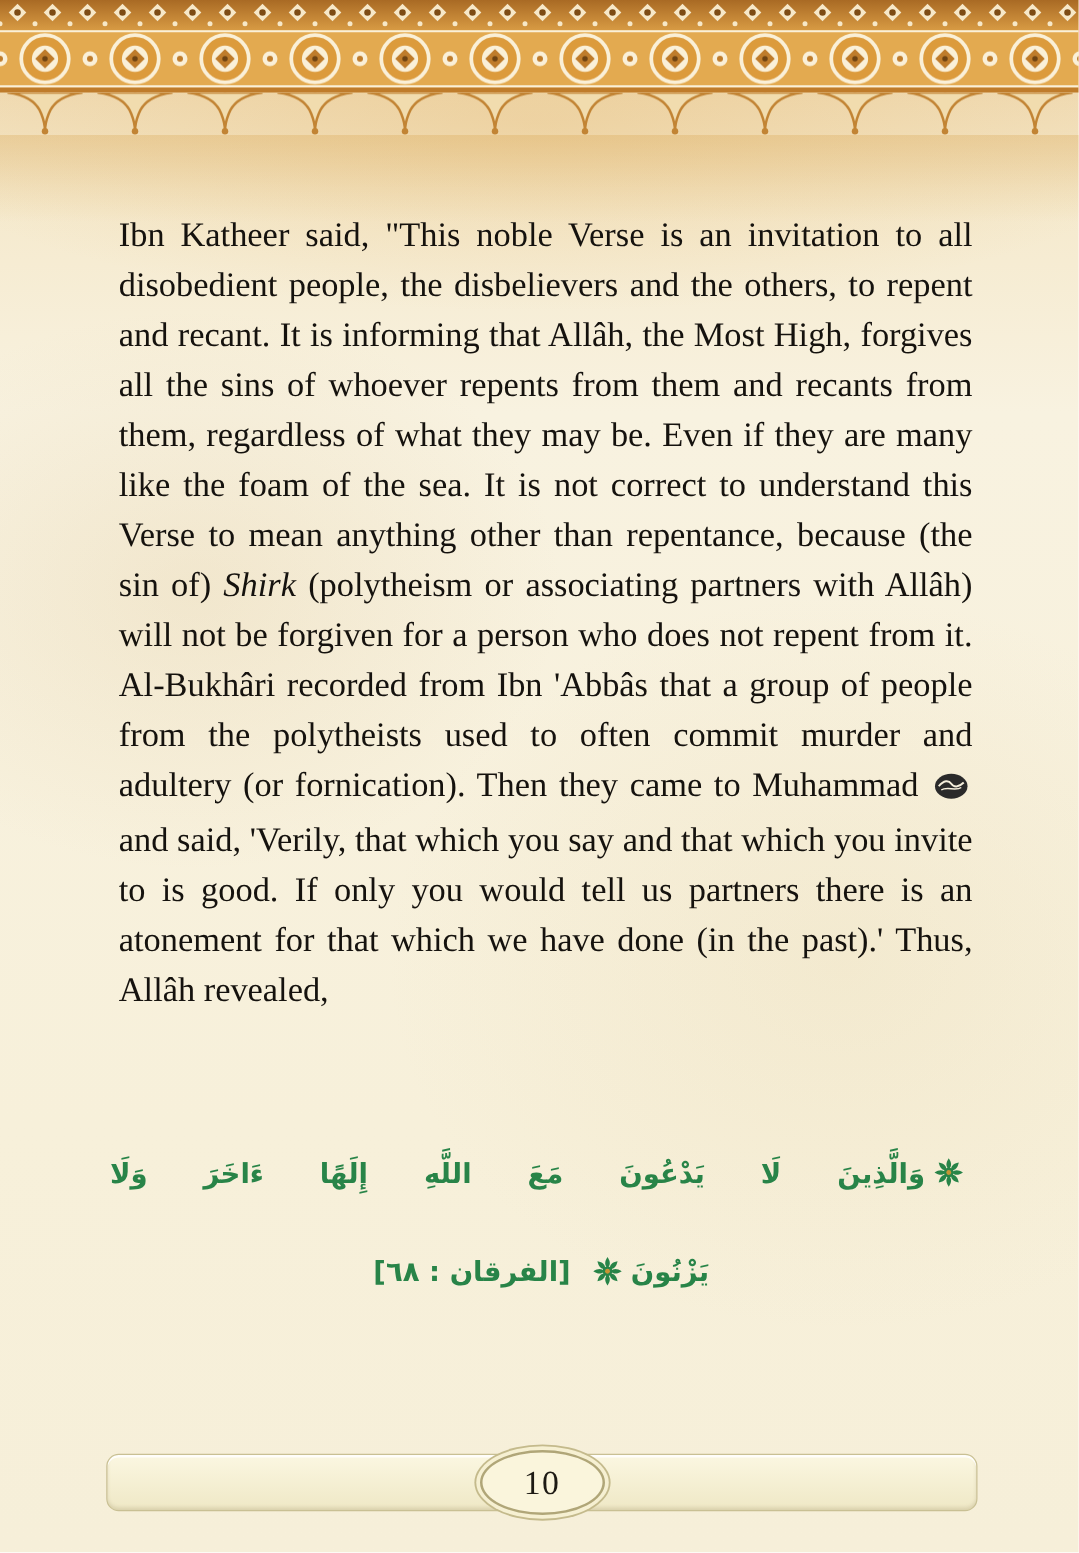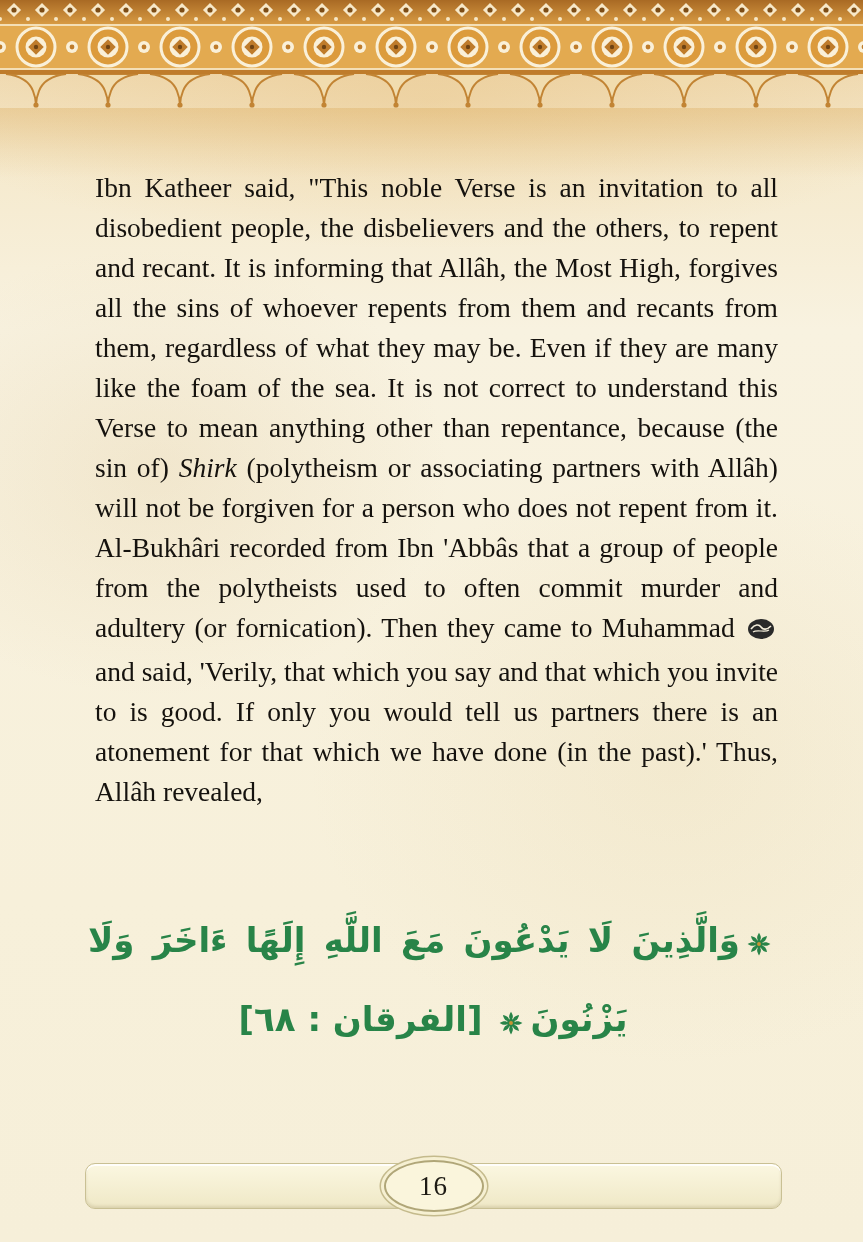--- a/index.html
+++ b/index.html
@@ -27,21 +27,21 @@
     font-size: 27.5px; line-height: 40px;
     text-align: justify;
     color: #15120e;
   }
   .body-text em { }
   .pbuh-wrap { display: inline-block; vertical-align: -4px; margin: 0 2px; }
   .verse {
     position: absolute; top: 903px; left: 88px; width: 690px;
     direction: rtl;
     font-family: "DejaVu Sans", sans-serif;
-    font-size: 34px; font-weight: bold;
+    font-size: 22px; font-weight: bold;
     line-height: 74px;
     color: #288448;
   }
   .verse-line { text-align: justify; text-align-last: justify; }
   .verse-line.last { text-align: right; text-align-last: center; }
   .rosette { display: inline-block; vertical-align: -5px; margin: 0 6px; }
   .verse-ref { margin-right: 10px; }
   .footer-band {
     position: absolute; top: 1163px; left: 85px; width: 695px; height: 44px;
     background: linear-gradient(180deg, #fbf7e1, #efe8c6);
@@ -138,17 +138,17 @@
     <div class="verse-line"><span class="rosette"><svg width="26" height="26" viewBox="0 0 24 24" fill="#288448">
             <use href="#rosette8"></use>
           </svg></span><span>وَالَّذِينَ لَا يَدْعُونَ مَعَ اللَّهِ إِلَهًا ءَاخَرَ وَلَا</span></div>
     <div class="verse-line last"><span>يَزْنُونَ</span><span class="rosette"><svg width="26" height="26" viewBox="0 0 24 24" fill="#288448">
             <use href="#rosette8"></use>
           </svg></span><span class="verse-ref">[الفرقان : ٦٨]</span></div>
   </div>
 
   <div class="footer-band">
     <div class="page-oval">
-      <span class="page-number">16</span>
+      <span class="page-number">10</span>
     </div>
   </div>
 
 </div>
 
 </body></html>

